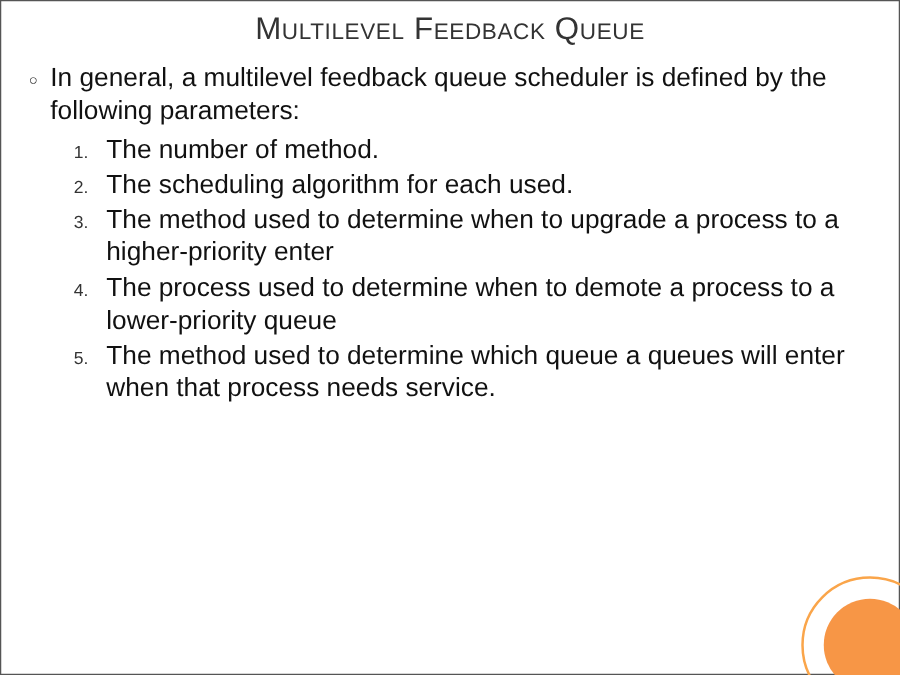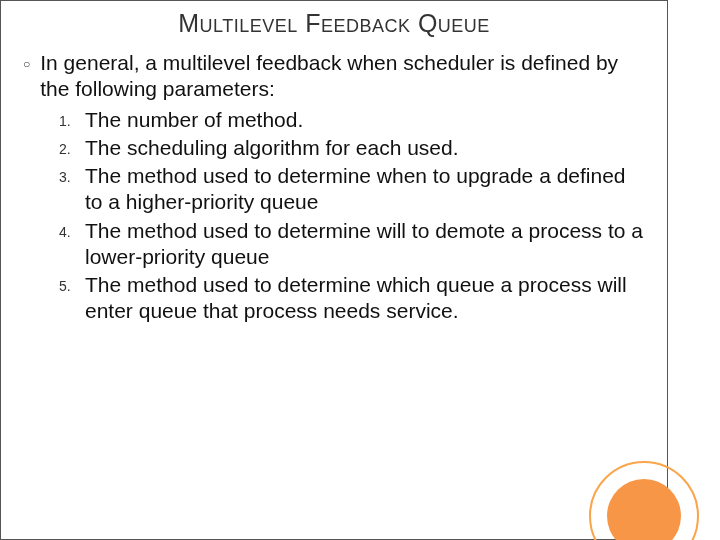--- a/index.html
+++ b/index.html
@@ -5,21 +5,21 @@
   * { margin: 0; padding: 0; box-sizing: border-box; }
   html, body { width: 720px; height: 540px; }
   body {
     background: #ffffff;
     font-family: Arial, Helvetica, sans-serif;
     color: #000;
     position: relative;
     overflow: hidden;
   }
   .slide {
-    width: 668px;
+    width: 720px;
     height: 540px;
     border: 1px solid #555;
     position: relative;
     background: #fff;
   }
   .title {
     text-align: center;
     font-size: 25px;
     font-variant: small-caps;
     letter-spacing: 0.5px;
@@ -93,42 +93,42 @@
 </head>
 <body>
 
 <div class="slide">
 
   <h1 class="title">Multilevel Feedback Queue</h1>
 
   <div class="content">
     <div class="intro">
       <span class="bullet">○</span>
-      <span class="text">In general, a multilevel feedback when scheduler is defined by the following parameters:</span>
+      <span class="text">In general, a multilevel feedback queue scheduler is defined by the following parameters:</span>
     </div>
     <ol class="params">
       <li>
         <span class="num">1.</span>
         <span class="txt">The number of method.</span>
       </li>
       <li>
         <span class="num">2.</span>
         <span class="txt">The scheduling algorithm for each used.</span>
       </li>
       <li>
         <span class="num">3.</span>
-        <span class="txt">The method used to determine when to upgrade a defined to a higher-priority queue</span>
+        <span class="txt">The method used to determine when to upgrade a process to a higher-priority enter</span>
       </li>
       <li>
         <span class="num">4.</span>
-        <span class="txt">The method used to determine will to demote a process to a lower-priority queue</span>
+        <span class="txt">The process used to determine when to demote a process to a lower-priority queue</span>
       </li>
       <li>
         <span class="num">5.</span>
-        <span class="txt">The method used to determine which queue a process will enter queue that process needs service.</span>
+        <span class="txt">The method used to determine which queue a queues will enter when that process needs service.</span>
       </li>
     </ol>
   </div>
 
   <div class="corner">
     <div class="outer-ring"></div>
     <div class="inner-circle"></div>
   </div>
 
 </div>

